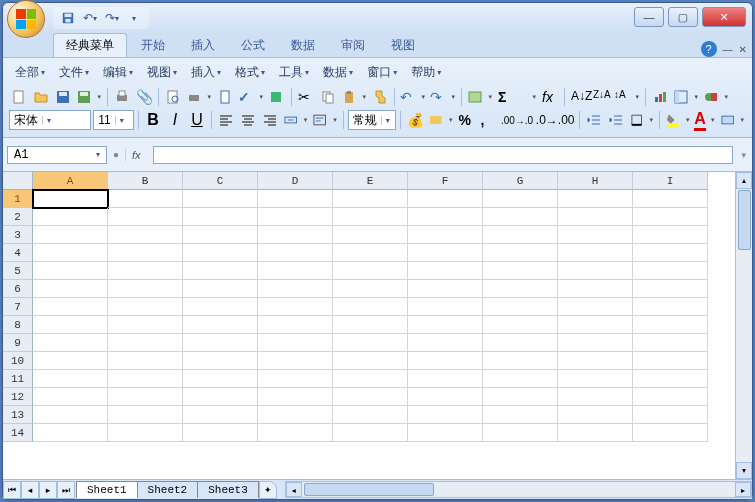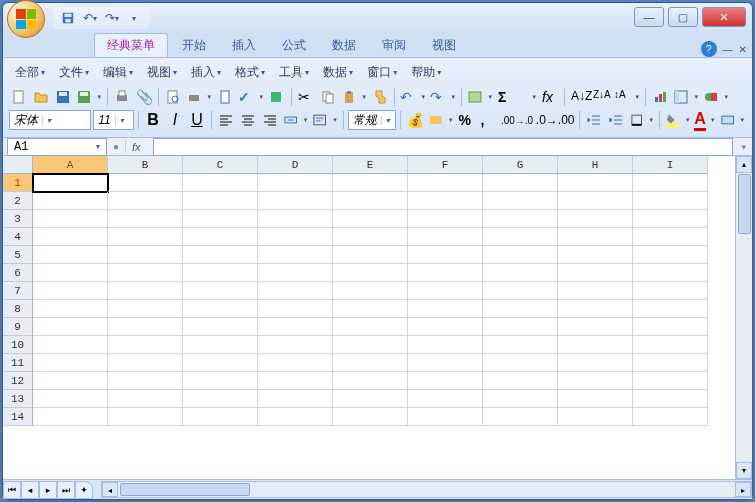--- a/index.html
+++ b/index.html
@@ -20,40 +20,40 @@
 .qat-btn.disk svg { width: 14px; height: 14px; }
 
 .title-text { position: absolute; left: 50%; transform: translateX(-50%); font-size: 13px; color: #2a3f5f; }
 
 .win-controls { display: flex; gap: 4px; position: absolute; right: 6px; top: 4px; }
 .win-btn { width: 30px; height: 20px; border-radius: 3px; border: 1px solid #7a97c2; background: linear-gradient(#eaf2fc, #c6d9f0); display: flex; align-items: center; justify-content: center; cursor: pointer; color: #2a3f5f; font-size: 11px; }
 .win-btn.close { background: linear-gradient(#f08080, #d03030); color: #fff; width: 44px; }
 
 .ribbon-tabs { height: 24px; display: flex; align-items: flex-end; padding-left: 50px; gap: 2px; }
 .ribbon-tab { padding: 3px 12px 3px; font-size: 12px; color: #3b5998; cursor: pointer; border-radius: 3px 3px 0 0; }
-.ribbon-tab.active { background: #e8f0fb; border: 1px solid #a5bde0; border-bottom: none; color: #a21caf; margin-left: 41px; }
+.ribbon-tab.active { background: #e8f0fb; border: 1px solid #a5bde0; border-bottom: none; color: #000000; }
 .ribbon-help { position: absolute; right: 8px; display: flex; gap: 6px; align-items: center; }
 .help-icon { width: 16px; height: 16px; border-radius: 50%; background: #2c7dd4; color: #fff; font-size: 11px; display: flex; align-items: center; justify-content: center; cursor: pointer; }
 
 .ribbon-body { background: linear-gradient(#e8f0fb, #d8e6f7); border-top: 1px solid #a5bde0; border-bottom: 1px solid #a5bde0; padding: 4px 6px; }
 .menu-row { display: flex; gap: 2px; margin-bottom: 4px; }
 .menu-item { padding: 2px 6px; font-size: 12px; color: #2a3f5f; cursor: pointer; display: flex; align-items: center; gap: 2px; }
 .dd { font-size: 8px; color: #3b5998; }
 
 .toolbar-row { display: flex; gap: 2px; align-items: center; margin-bottom: 3px; flex-wrap: nowrap; }
 .tbtn { min-width: 20px; height: 20px; display: flex; align-items: center; justify-content: center; cursor: pointer; border: 1px solid transparent; border-radius: 2px; position: relative; }
 .tbtn svg, .tbtn span.glyph { width: 16px; height: 16px; font-size: 14px; }
 .sep { width: 1px; height: 18px; background: #a5bde0; margin: 0 2px; }
 .tdd { padding-right: 10px; }
 .tdd::after { content: "▾"; font-size: 7px; color: #555; position: absolute; right: 1px; }
 
-.combo { height: 20px; border: 1px solid #8aa8d0; background: #fff; display: flex; align-items: center; padding: 0 4px; font-size: 12px; gap: 4px; font-style: italic; }
+.combo { height: 20px; border: 1px solid #8aa8d0; background: #fff; display: flex; align-items: center; padding: 0 4px; font-size: 12px; gap: 4px; }
 .combo .dd { border-left: 1px solid #ccc; padding-left: 4px; }
 
-.namebox-row { height: 18px; background: #e8f0fb; border-bottom: 1px solid #a5bde0; display: flex; align-items: center; padding: 2px 4px; gap: 6px; }
+.namebox-row { height: 34px; background: #e8f0fb; border-bottom: 1px solid #a5bde0; display: flex; align-items: center; padding: 2px 4px; gap: 6px; }
 .namebox { width: 100px; height: 18px; background: #fff; border: 1px solid #8aa8d0; font-size: 12px; padding: 0 6px; display: flex; align-items: center; justify-content: space-between; }
 .fx-label { font-style: italic; font-size: 11px; color: #555; padding: 0 6px; border-left: 1px solid #ccc; }
 .formula-bar { flex: 1; height: 18px; background: #fff; border: 1px solid #8aa8d0; }
 
 .grid-wrap { flex: 1; display: flex; background: #fff; overflow: hidden; position: relative; }
 .corner { width: 30px; height: 18px; background: #e8ecf4; border-right: 1px solid #9eb6ce; border-bottom: 1px solid #9eb6ce; }
 .col-headers { display: flex; height: 18px; }
 .col-h { width: 75px; background: #e8ecf4; border-right: 1px solid #c0cde0; border-bottom: 1px solid #9eb6ce; font-size: 11px; text-align: center; color: #333; line-height: 18px; font-family: "Courier New", monospace; }
 .col-h.active { background: #f8c878; color: #a04000; }
 .row-headers { width: 30px; }
@@ -596,20 +596,25 @@
     </div>
   </div>
 
   <div class="sheet-row">
     <div class="sheet-nav">
       <div class="sheet-nav-btn">⏮</div>
       <div class="sheet-nav-btn">◂</div>
       <div class="sheet-nav-btn">▸</div>
       <div class="sheet-nav-btn">⏭</div>
     </div>
+    <div id="sheet-tabs" style="display:flex;margin-left:2px">
+        <div class="sheet-tab">Sheet1</div>
+        <div class="sheet-tab inactive">Sheet2</div>
+        <div class="sheet-tab inactive">Sheet3</div>
+      </div>
     <div class="sheet-nav-btn" style="border-radius:0 8px 0 0">✦</div>
     <div class="hscroll">
       <div class="scroll-btn" style="width:16px;position:absolute;left:0;height:100%">◂</div>
       <div class="hscroll-thumb"></div>
       <div class="scroll-btn" style="width:16px;position:absolute;right:0;height:100%">▸</div>
     </div>
   </div>
 
 
 </div>

